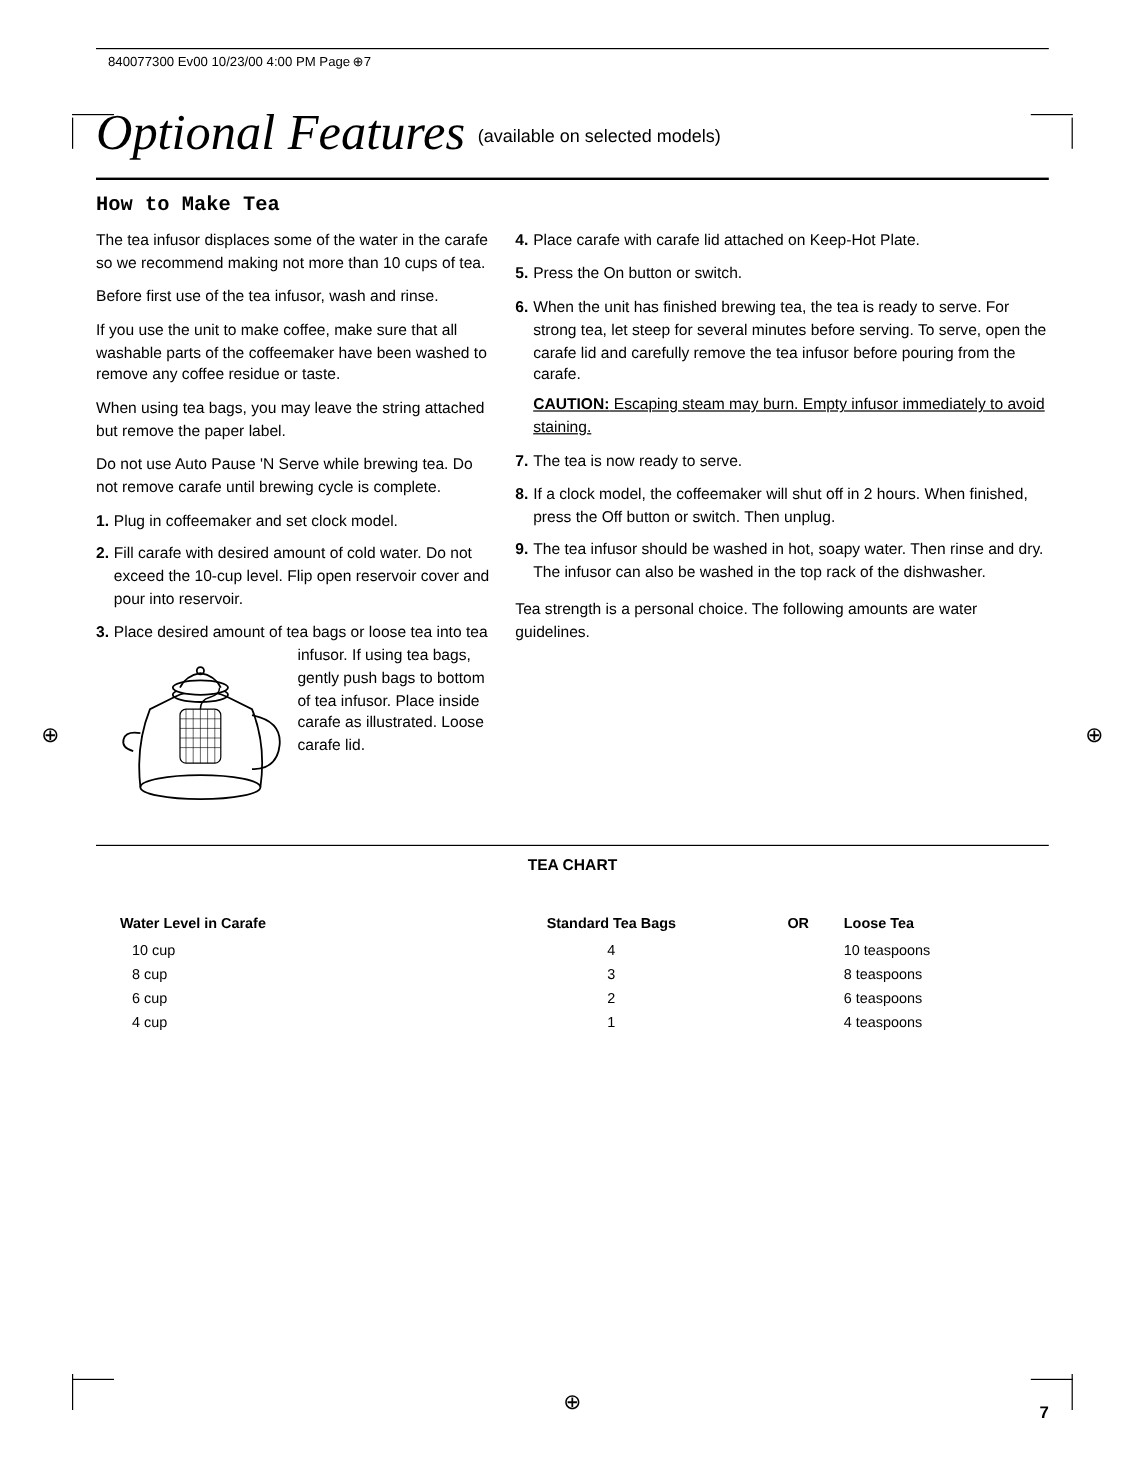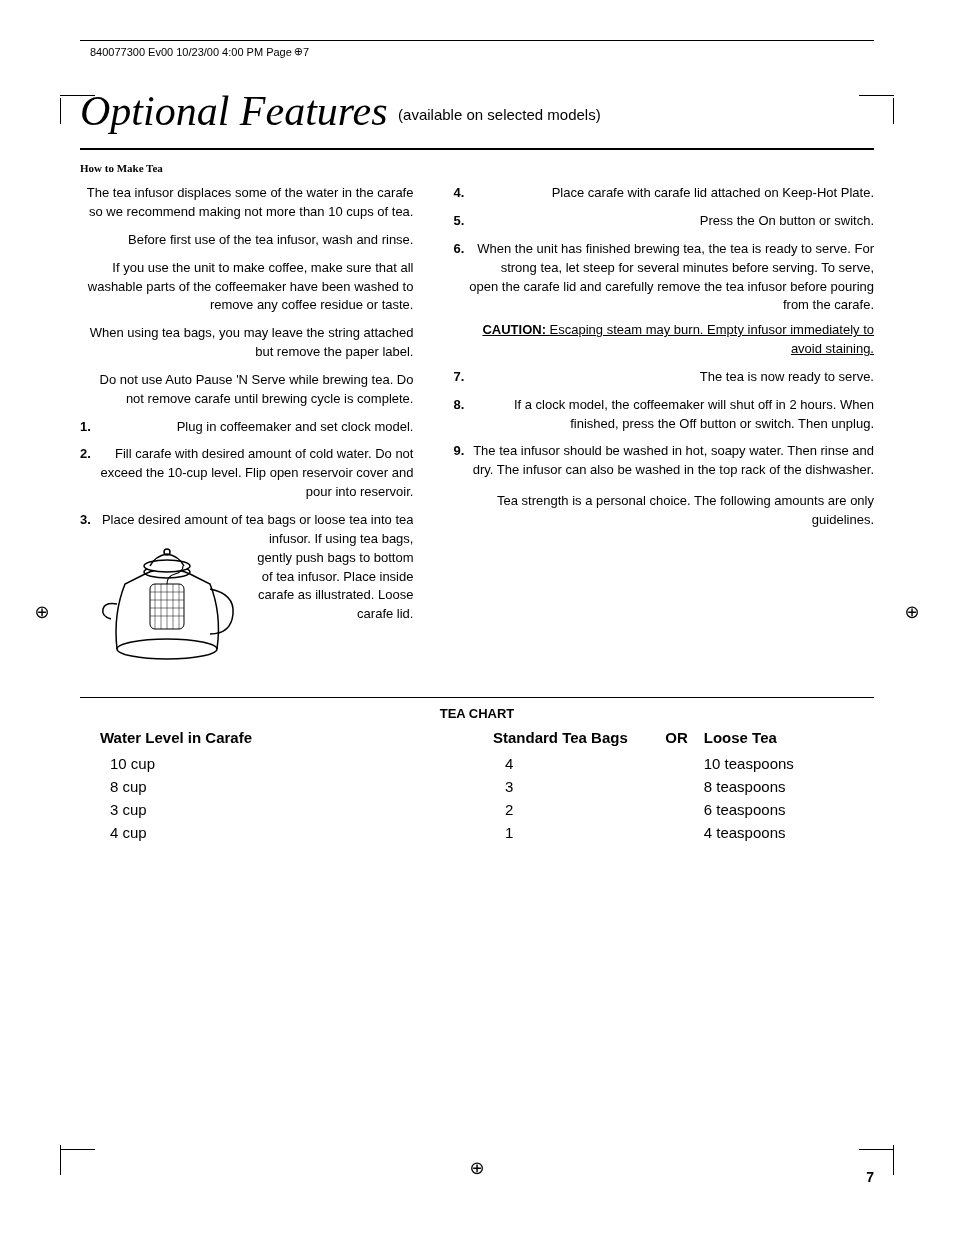--- a/index.html
+++ b/index.html
@@ -66,31 +66,30 @@
 
     
     hr.section-rule {
       border: none;
       border-top: 2px solid #000;
       margin: 14px 0 12px 0;
     }
 
     
     .section-heading {
-      font-size: 11px;
+      font-size: 17px;
       font-weight: bold;
-      font-family: Liberation Serif, serif;
+      font-family: Liberation Mono, monospace;
       margin-bottom: 10px;
     }
 
     
     .two-col {
       display: flex;
-      gap: 40px;
-      text-align: right;
+      gap: 16px;
     }
 
     .col-left {
       width: 42%;
       flex-shrink: 0;
     }
 
     .col-right {
       flex: 1;
     }
@@ -162,27 +161,28 @@
       font-size: 13px;
       font-weight: bold;
       text-align: center;
       padding: 8px 0 6px 0;
     }
 
     .tea-chart-table {
       width: 100%;
       border-collapse: collapse;
       font-family: Arial, sans-serif;
-      font-size: 15px;
+      font-size: 12px;
+      margin-top: 26px;
     }
 
     .tea-chart-table thead tr th {
       font-weight: bold;
       padding: 2px 8px 6px 8px;
-      text-align: right;
+      text-align: center;
       border-bottom: none;
     }
 
     .tea-chart-table thead tr th:first-child {
       text-align: left;
       padding-left: 20px;
     }
 
     .tea-chart-table thead tr th:last-child {
       text-align: left;
@@ -445,21 +445,21 @@
         <li>
           <span class="num">8.</span>
           <span class="li-content">If a clock model, the coffeemaker will shut off in 2 hours. When finished, press the Off button or switch. Then unplug.</span>
         </li>
         <li>
           <span class="num">9.</span>
           <span class="li-content">The tea infusor should be washed in hot, soapy water. Then rinse and dry. The infusor can also be washed in the top rack of the dishwasher.</span>
         </li>
       </ol>
 
-      <p class="body-text" style="margin-top:12px;">Tea strength is a personal choice. The following amounts are only guidelines.</p>
+      <p class="body-text" style="margin-top:12px;">Tea strength is a personal choice. The following amounts are water guidelines.</p>
 
     </div>
   </div>
 
   <div class="tea-chart-section">
     <div class="tea-chart-title">TEA CHART</div>
     <table class="tea-chart-table">
       <thead>
         <tr>
           <th>Water Level in Carafe</th>
@@ -475,21 +475,21 @@
       <td></td>
       <td>10 teaspoons</td>
     </tr>
           <tr>
       <td>8 cup</td>
       <td>3</td>
       <td></td>
       <td>8 teaspoons</td>
     </tr>
           <tr>
-      <td>3 cup</td>
+      <td>6 cup</td>
       <td>2</td>
       <td></td>
       <td>6 teaspoons</td>
     </tr>
           <tr>
       <td>4 cup</td>
       <td>1</td>
       <td></td>
       <td>4 teaspoons</td>
     </tr>

